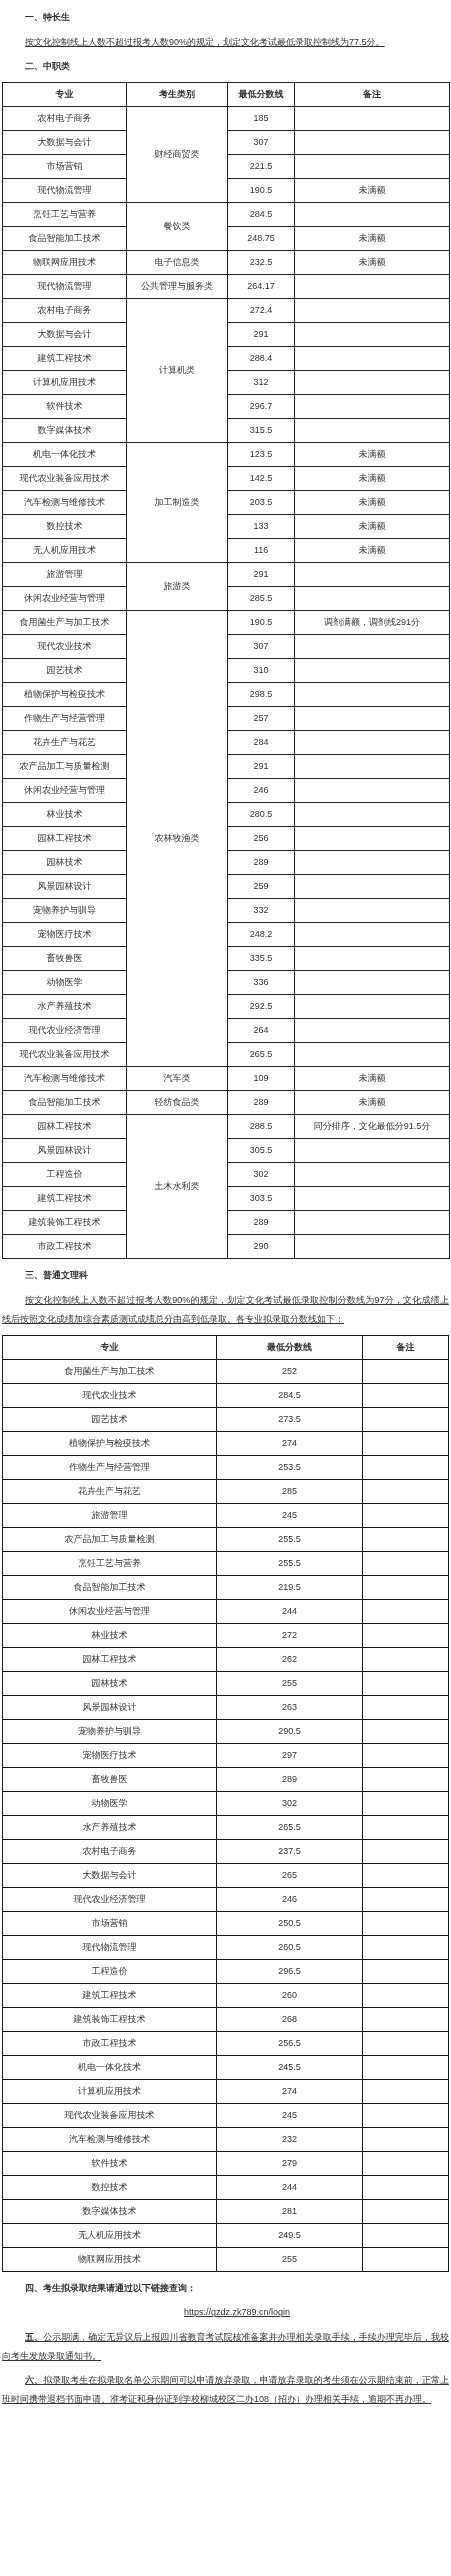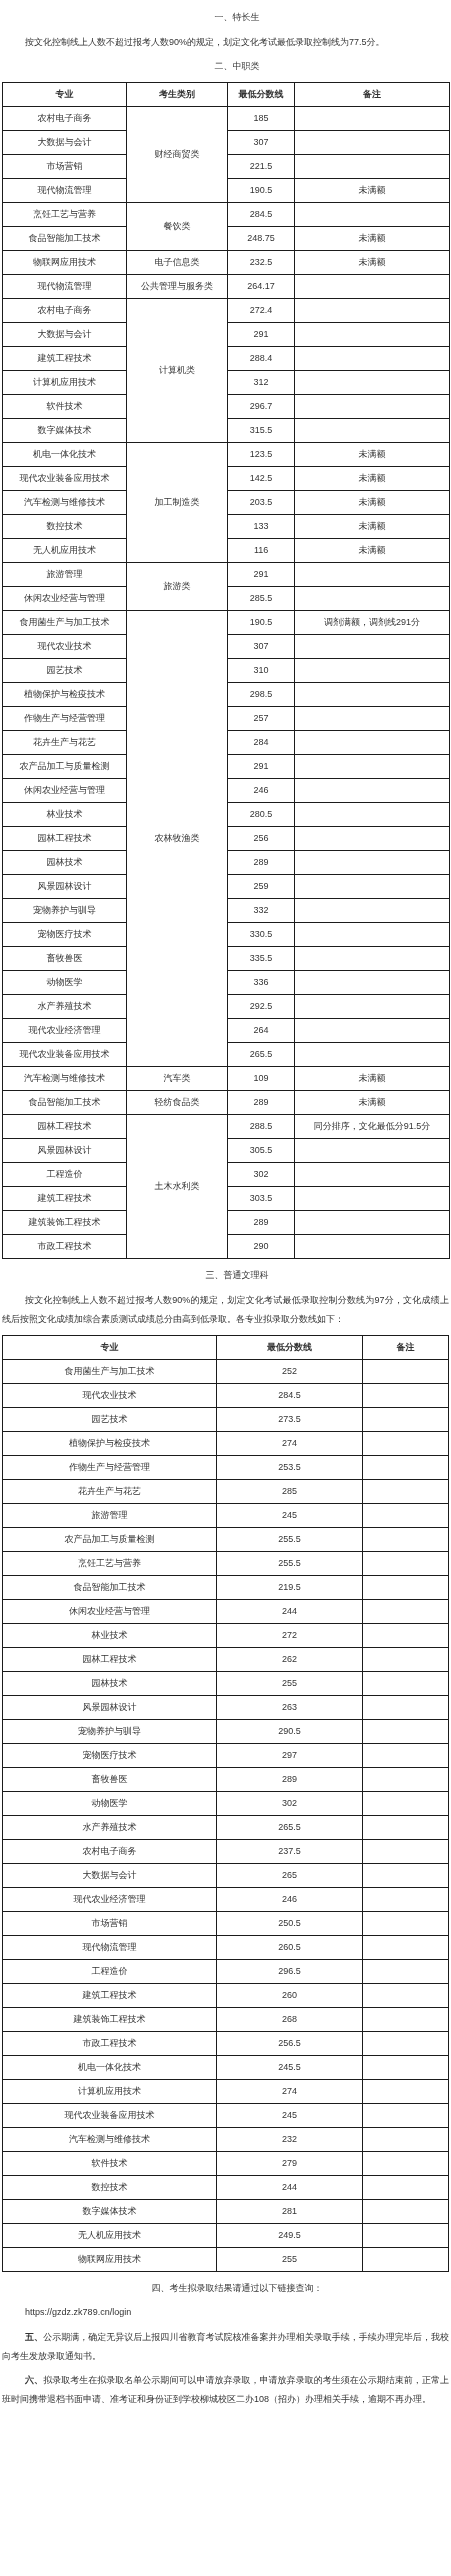--- a/index.html
+++ b/index.html
@@ -5,34 +5,34 @@
   html, body { margin:0; padding:0; background:#ffffff; }
   body {
     width: 451px;
     color: #333333;
     font-family: "Liberation Sans", sans-serif;
     font-size: 9px;
     line-height: 19px;
   }
   .doc { padding: 4.2px 2.1px 34px 2.1px; }
   .sec-heading {
-    font-weight: 400;
+    font-weight: 700;
     color: #333333;
     text-indent: 23px;
     line-height: 19px;
     margin: 4.2px 0 5.2px 0;
-    text-align: center;
   }
   .para {
     margin: 2.1px 0 5.2px 0;
     text-indent: 23px;
     text-align: justify;
     color: #333333;
+    text-decoration: underline;
   }
-  .para.url { text-align: left; }
+  .para.url { text-align: center; }
   .lead-bold { font-weight: 700; }
   table.score-table {
     width: 447px;
     border-collapse: collapse;
     table-layout: fixed;
     margin: 6.3px 0 7.3px 0;
   }
   table.score-table th, table.score-table td {
     border: 0.5px solid #1b1b1b;
     text-align: center;
@@ -246,21 +246,21 @@
           <td>259</td>
           <td></td>
         </tr>
         <tr>
           <td>宠物养护与驯导</td>
           <td>332</td>
           <td></td>
         </tr>
         <tr>
           <td>宠物医疗技术</td>
-          <td>330.5</td>
+          <td>248.2</td>
           <td></td>
         </tr>
         <tr>
           <td>畜牧兽医</td>
           <td>335.5</td>
           <td></td>
         </tr>
         <tr>
           <td>动物医学</td>
           <td>336</td>

